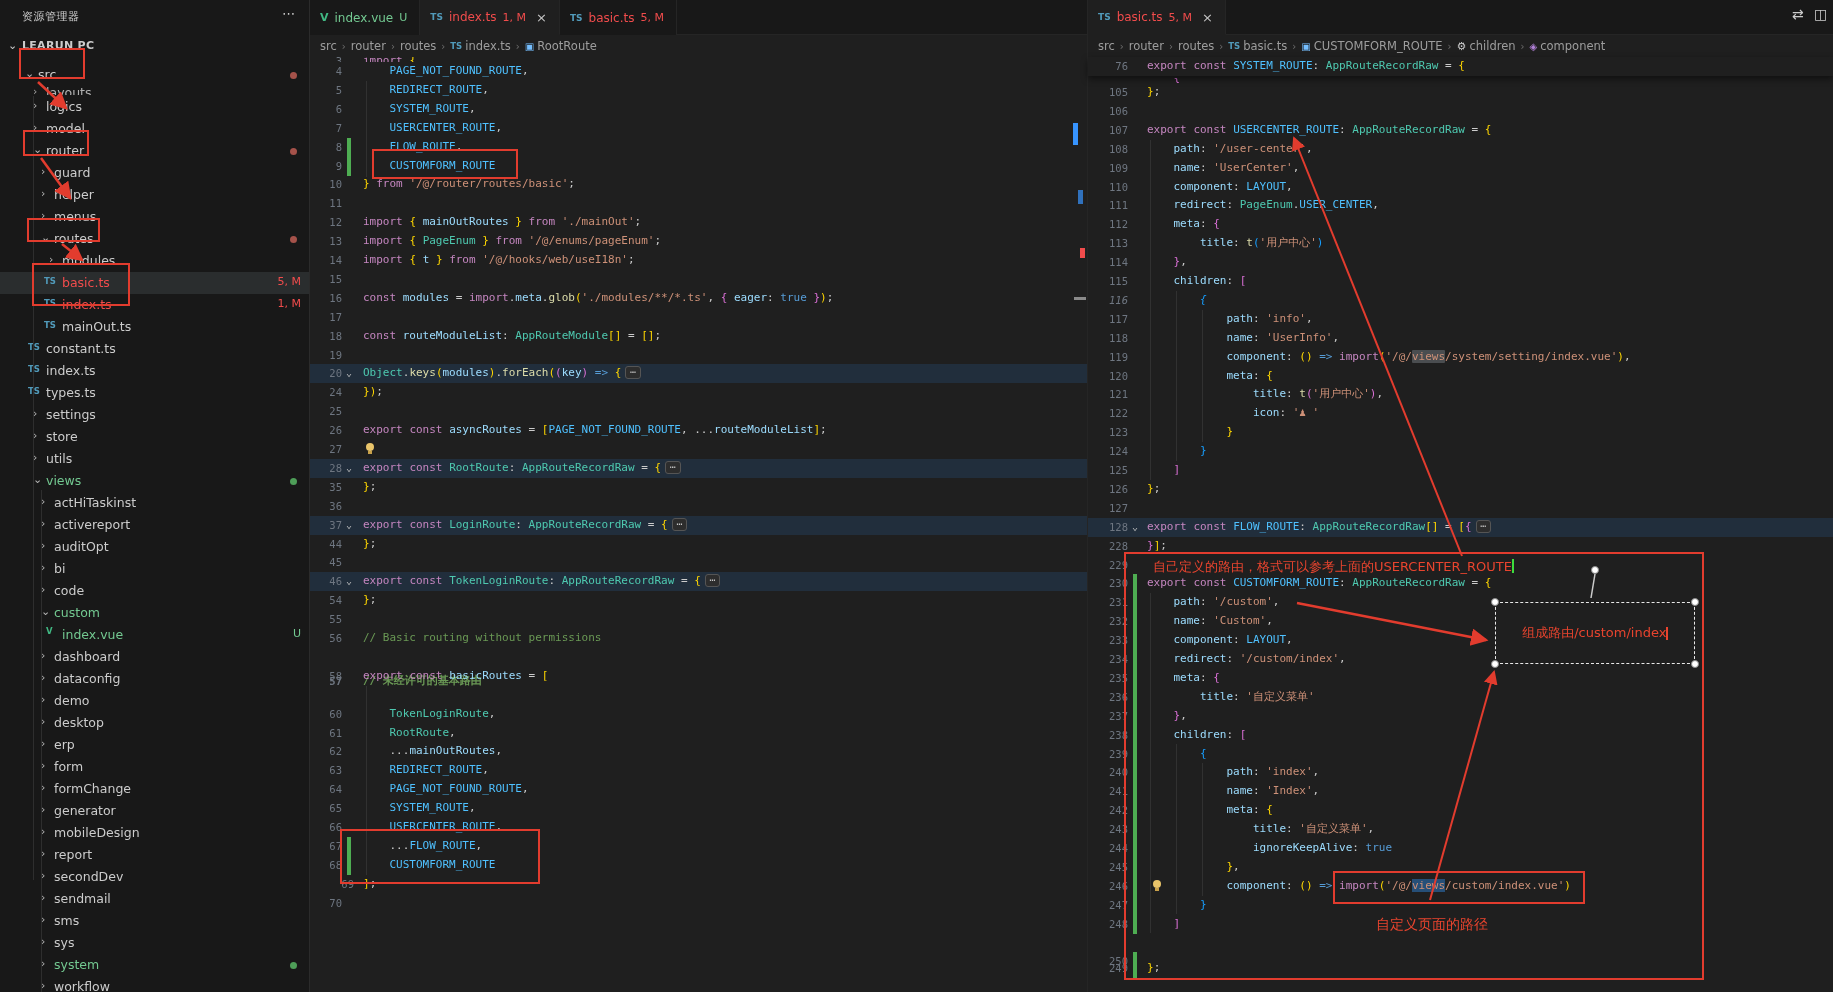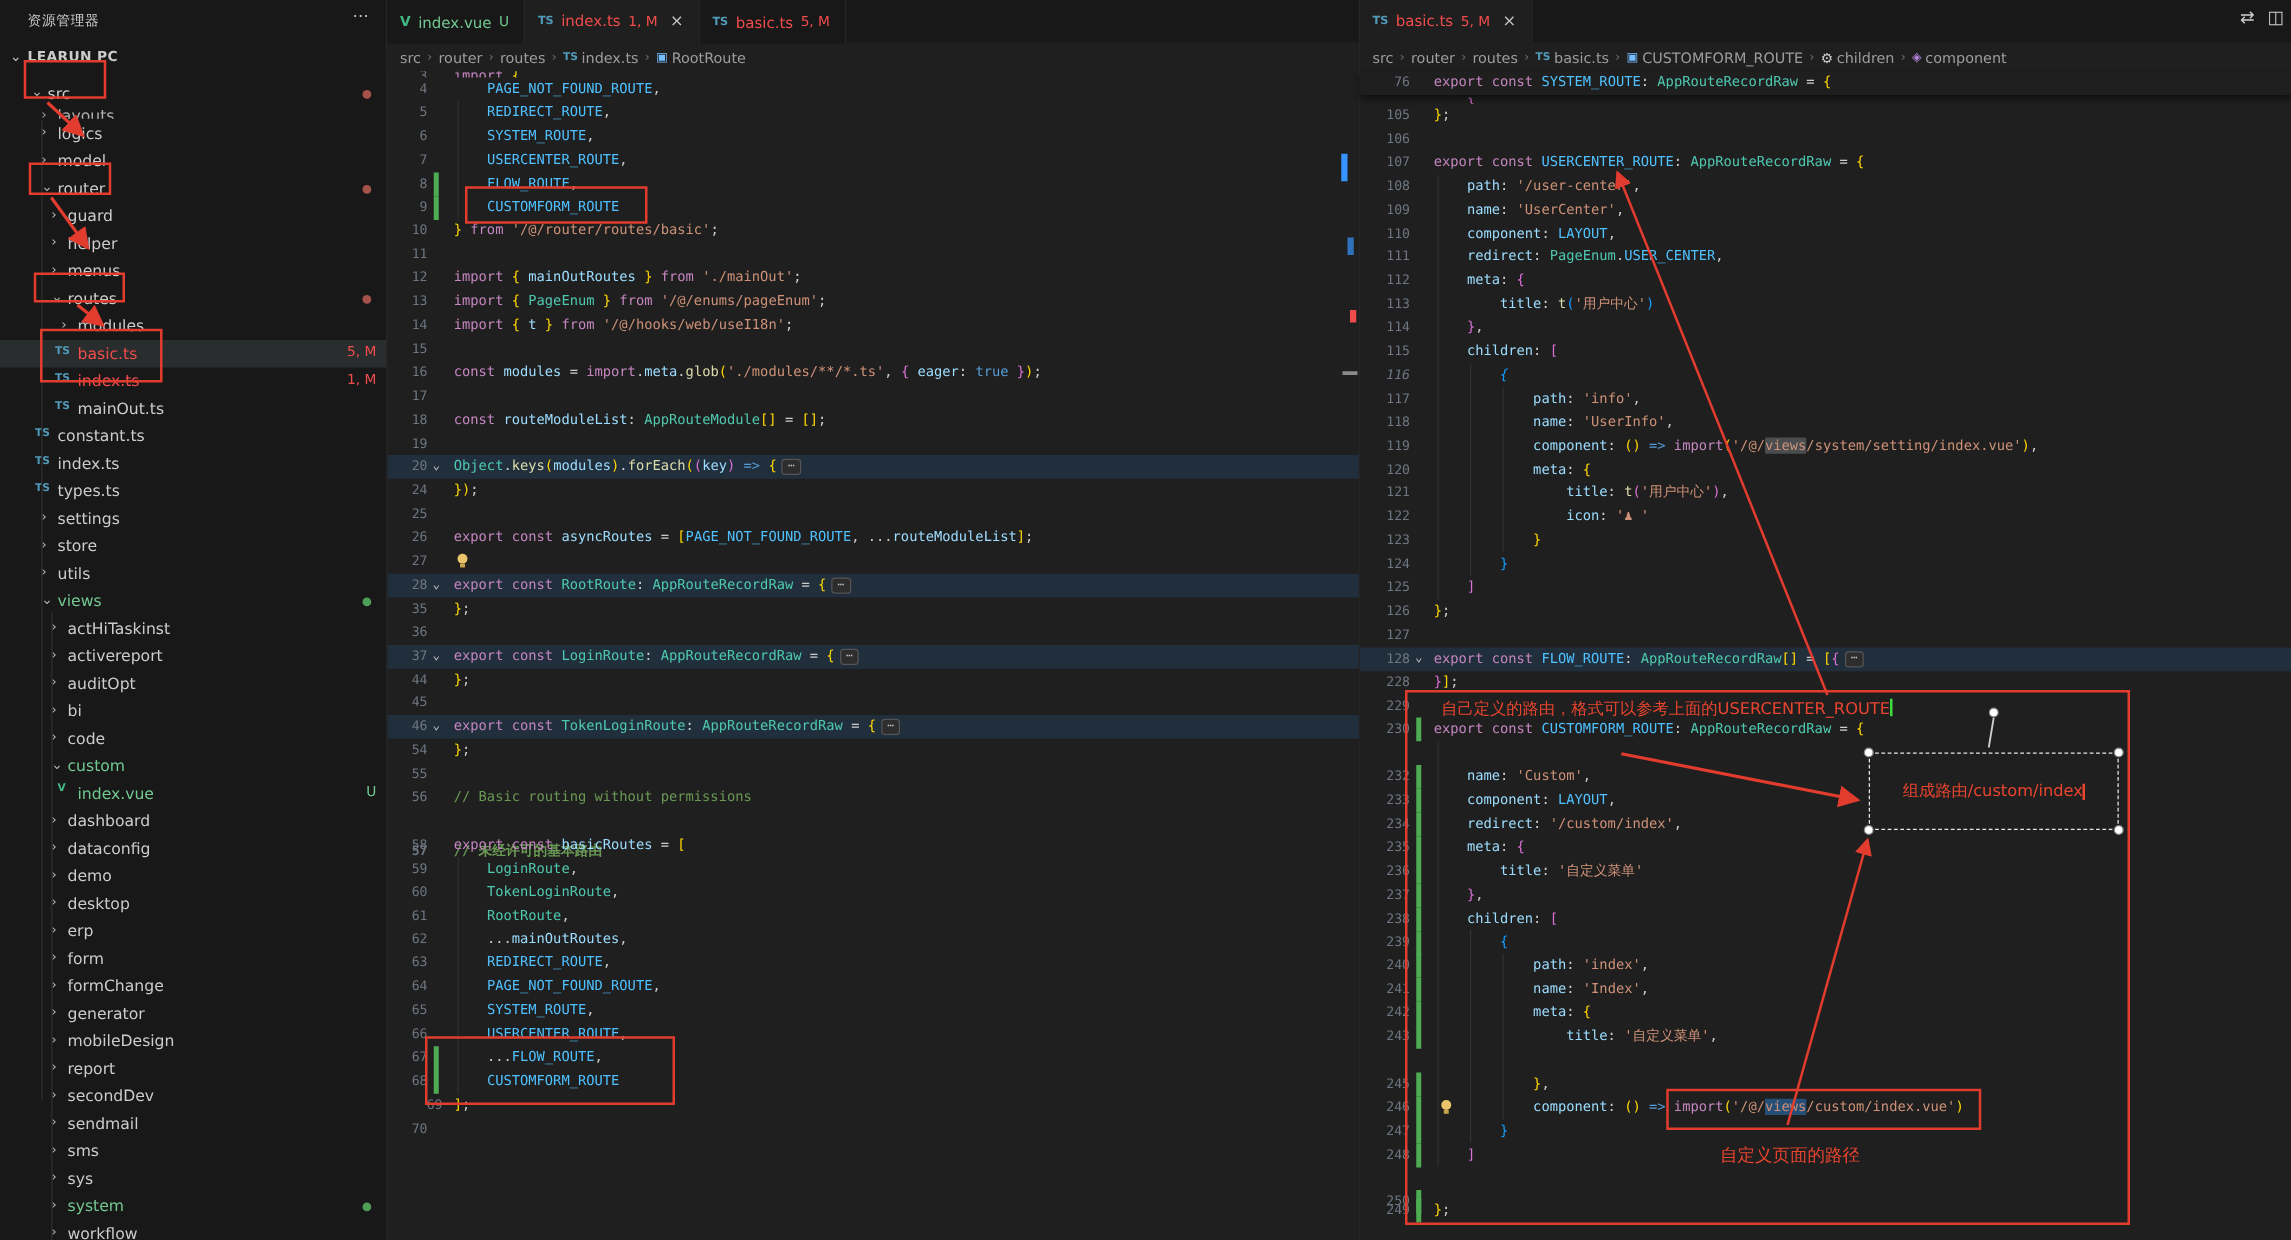--- a/index.html
+++ b/index.html
@@ -353,21 +353,20 @@
         <div class="crow" style="top: 439.7px; height: 19px;"><span class="ln" style="left:0;width:32px">36</span><span class="code" style="left:53px"></span></div>
         <div class="crow hlfold" style="top: 458.6px; height: 19px;"><span class="ln" style="left:0;width:32px">37</span><span class="fchev" style="left:36px">⌄</span><span class="code" style="left:53px"><span class="tk-k">export</span><span class="tk-d"> </span><span class="tk-k">const</span><span class="tk-d"> </span><span class="tk-t">LoginRoute</span><span class="tk-d">: </span><span class="tk-t">AppRouteRecordRaw</span><span class="tk-d"> = </span><span class="tk-p1">{</span><span class="tk-fb">⋯</span></span></div>
         <div class="crow" style="top: 477.5px; height: 19px;"><span class="ln" style="left:0;width:32px">44</span><span class="code" style="left:53px"><span class="tk-p1">}</span><span class="tk-d">;</span></span></div>
         <div class="crow" style="top: 496.4px; height: 19px;"><span class="ln" style="left:0;width:32px">45</span><span class="code" style="left:53px"></span></div>
         <div class="crow hlfold" style="top: 515.3px; height: 19px;"><span class="ln" style="left:0;width:32px">46</span><span class="fchev" style="left:36px">⌄</span><span class="code" style="left:53px"><span class="tk-k">export</span><span class="tk-d"> </span><span class="tk-k">const</span><span class="tk-d"> </span><span class="tk-t">TokenLoginRoute</span><span class="tk-d">: </span><span class="tk-t">AppRouteRecordRaw</span><span class="tk-d"> = </span><span class="tk-p1">{</span><span class="tk-fb">⋯</span></span></div>
         <div class="crow" style="top: 534.2px; height: 19px;"><span class="ln" style="left:0;width:32px">54</span><span class="code" style="left:53px"><span class="tk-p1">}</span><span class="tk-d">;</span></span></div>
         <div class="crow" style="top: 553.1px; height: 19px;"><span class="ln" style="left:0;width:32px">55</span><span class="code" style="left:53px"></span></div>
         <div class="crow" style="top: 572px; height: 19px;"><span class="ln" style="left:0;width:32px">56</span><span class="code" style="left:53px"><span class="tk-m">// Basic routing without permissions</span></span></div>
         <div class="crow" style="top: 615px; height: 19px; font-weight: bold;"><span class="ln" style="left:0;width:32px">57</span><span class="code" style="left:53px"><span class="tk-m">// 未经许可的基本路由</span></span></div>
         <div class="crow" style="top: 609.8px; height: 19px;"><span class="ln" style="left:0;width:32px">58</span><span class="code" style="left:53px"><span class="tk-k">export</span><span class="tk-d"> </span><span class="tk-k">const</span><span class="tk-d"> </span><span class="tk-v">basicRoutes</span><span class="tk-d"> = </span><span class="tk-p1">[</span></span></div>
-        <div class="crow" style="top: 628.7px; height: 19px;"><span class="ln" style="left:0;width:32px">59</span><span class="code" style="left:53px"><span class="tk-d">    </span><span class="tk-t">LoginRoute</span><span class="tk-d">,</span></span></div>
         <div class="crow" style="top: 647.6px; height: 19px;"><span class="ln" style="left:0;width:32px">60</span><span class="code" style="left:53px"><span class="tk-d">    </span><span class="tk-t">TokenLoginRoute</span><span class="tk-d">,</span></span></div>
         <div class="crow" style="top: 666.5px; height: 19px;"><span class="ln" style="left:0;width:32px">61</span><span class="code" style="left:53px"><span class="tk-d">    </span><span class="tk-t">RootRoute</span><span class="tk-d">,</span></span></div>
         <div class="crow" style="top: 685.4px; height: 19px;"><span class="ln" style="left:0;width:32px">62</span><span class="code" style="left:53px"><span class="tk-d">    </span><span class="tk-d">...</span><span class="tk-v">mainOutRoutes</span><span class="tk-d">,</span></span></div>
         <div class="crow" style="top: 704.3px; height: 19px;"><span class="ln" style="left:0;width:32px">63</span><span class="code" style="left:53px"><span class="tk-d">    </span><span class="tk-c">REDIRECT_ROUTE</span><span class="tk-d">,</span></span></div>
         <div class="crow" style="top: 723.2px; height: 19px;"><span class="ln" style="left:0;width:32px">64</span><span class="code" style="left:53px"><span class="tk-d">    </span><span class="tk-c">PAGE_NOT_FOUND_ROUTE</span><span class="tk-d">,</span></span></div>
         <div class="crow" style="top: 742.1px; height: 19px;"><span class="ln" style="left:0;width:32px">65</span><span class="code" style="left:53px"><span class="tk-d">    </span><span class="tk-c">SYSTEM_ROUTE</span><span class="tk-d">,</span></span></div>
         <div class="crow" style="top: 761px; height: 19px;"><span class="ln" style="left:0;width:32px">66</span><span class="code" style="left:53px"><span class="tk-d">    </span><span class="tk-c">USERCENTER_ROUTE</span><span class="tk-d">,</span></span></div>
         <div class="crow" style="top: 779.9px; height: 19px;"><span class="ln" style="left:0;width:32px">67</span><span class="code" style="left:53px"><span class="tk-d">    </span><span class="tk-d">...</span><span class="tk-c">FLOW_ROUTE</span><span class="tk-d">,</span></span><div class="gutadd" style="left: 37px; top: 0px; height: 19px;"></div></div>
         <div class="crow" style="top: 798.8px; height: 19px;"><span class="ln" style="left:0;width:32px">68</span><span class="code" style="left:53px"><span class="tk-d">    </span><span class="tk-c">CUSTOMFORM_ROUTE</span></span><div class="gutadd" style="left: 37px; top: 0px; height: 19px;"></div></div>
         <div class="crow" style="top: 817.7px; height: 19px;"><span class="ln" style="left:12px;width:32px">69</span><span class="code" style="left:53px"><span class="tk-p1">]</span><span class="tk-d">;</span></span></div>
@@ -449,32 +448,34 @@
         <div class="crow" style="top: 347.3px; height: 19px;"><span class="ln" style="left:0;width:40px">122</span><span class="code" style="left:59px"><span class="tk-d">                </span><span class="tk-v">icon</span><span class="tk-d">: </span><span class="tk-s">'♟ '</span></span></div>
         <div class="crow" style="top: 366.2px; height: 19px;"><span class="ln" style="left:0;width:40px">123</span><span class="code" style="left:59px"><span class="tk-d">            </span><span class="tk-p1">}</span></span></div>
         <div class="crow" style="top: 385.1px; height: 19px;"><span class="ln" style="left:0;width:40px">124</span><span class="code" style="left:59px"><span class="tk-d">        </span><span class="tk-p3">}</span></span></div>
         <div class="crow" style="top: 404px; height: 19px;"><span class="ln" style="left:0;width:40px">125</span><span class="code" style="left:59px"><span class="tk-d">    </span><span class="tk-p2">]</span></span></div>
         <div class="crow" style="top: 422.9px; height: 19px;"><span class="ln" style="left:0;width:40px">126</span><span class="code" style="left:59px"><span class="tk-p1">}</span><span class="tk-d">;</span></span></div>
         <div class="crow" style="top: 441.8px; height: 19px;"><span class="ln" style="left:0;width:40px">127</span><span class="code" style="left:59px"></span></div>
         <div class="crow hlfold" style="top: 460.7px; height: 19px;"><span class="ln" style="left:0;width:40px">128</span><span class="fchev" style="left:44px">⌄</span><span class="code" style="left:59px"><span class="tk-k">export</span><span class="tk-d"> </span><span class="tk-k">const</span><span class="tk-d"> </span><span class="tk-c">FLOW_ROUTE</span><span class="tk-d">: </span><span class="tk-t">AppRouteRecordRaw</span><span class="tk-p1">[]</span><span class="tk-d"> = </span><span class="tk-p1">[</span><span class="tk-p2">{</span><span class="tk-fb">⋯</span></span></div>
         <div class="crow" style="top: 479.6px; height: 19px;"><span class="ln" style="left:0;width:40px">228</span><span class="code" style="left:59px"><span class="tk-p2">}</span><span class="tk-p1">]</span><span class="tk-d">;</span></span></div>
         <div class="crow" style="top: 498.5px; height: 19px;"><span class="ln" style="left:0;width:40px">229</span><span class="code" style="left:59px"></span></div>
         <div class="crow" style="top: 517.4px; height: 19px;"><span class="ln" style="left:0;width:40px">230</span><span class="code" style="left:59px"><span class="tk-k">export</span><span class="tk-d"> </span><span class="tk-k">const</span><span class="tk-d"> </span><span class="tk-c">CUSTOMFORM_ROUTE</span><span class="tk-d">: </span><span class="tk-t">AppRouteRecordRaw</span><span class="tk-d"> = </span><span class="tk-p1">{</span></span><div class="gutadd" style="left: 45px; top: 0px; height: 19px;"></div></div>
+        <div class="crow" style="top: 536.3px; height: 19px;"><span class="ln" style="left:0;width:40px">231</span><span class="code" style="left:59px"><span class="tk-d">    </span><span class="tk-v">path</span><span class="tk-d">: </span><span class="tk-s">'/custom'</span><span class="tk-d">,</span></span><div class="gutadd" style="left: 45px; top: 0px; height: 19px;"></div></div>
         <div class="crow" style="top: 555.2px; height: 19px;"><span class="ln" style="left:0;width:40px">232</span><span class="code" style="left:59px"><span class="tk-d">    </span><span class="tk-v">name</span><span class="tk-d">: </span><span class="tk-s">'Custom'</span><span class="tk-d">,</span></span><div class="gutadd" style="left: 45px; top: 0px; height: 19px;"></div></div>
         <div class="crow" style="top: 574.1px; height: 19px;"><span class="ln" style="left:0;width:40px">233</span><span class="code" style="left:59px"><span class="tk-d">    </span><span class="tk-v">component</span><span class="tk-d">: </span><span class="tk-c">LAYOUT</span><span class="tk-d">,</span></span><div class="gutadd" style="left: 45px; top: 0px; height: 19px;"></div></div>
         <div class="crow" style="top: 593px; height: 19px;"><span class="ln" style="left:0;width:40px">234</span><span class="code" style="left:59px"><span class="tk-d">    </span><span class="tk-v">redirect</span><span class="tk-d">: </span><span class="tk-s">'/custom/index'</span><span class="tk-d">,</span></span><div class="gutadd" style="left: 45px; top: 0px; height: 19px;"></div></div>
         <div class="crow" style="top: 611.9px; height: 19px;"><span class="ln" style="left:0;width:40px">235</span><span class="code" style="left:59px"><span class="tk-d">    </span><span class="tk-v">meta</span><span class="tk-d">: </span><span class="tk-p2">{</span></span><div class="gutadd" style="left: 45px; top: 0px; height: 19px;"></div></div>
         <div class="crow" style="top: 630.8px; height: 19px;"><span class="ln" style="left:0;width:40px">236</span><span class="code" style="left:59px"><span class="tk-d">        </span><span class="tk-v">title</span><span class="tk-d">: </span><span class="tk-s">'自定义菜单'</span></span><div class="gutadd" style="left: 45px; top: 0px; height: 19px;"></div></div>
         <div class="crow" style="top: 649.7px; height: 19px;"><span class="ln" style="left:0;width:40px">237</span><span class="code" style="left:59px"><span class="tk-d">    </span><span class="tk-p2">}</span><span class="tk-d">,</span></span><div class="gutadd" style="left: 45px; top: 0px; height: 19px;"></div></div>
         <div class="crow" style="top: 668.6px; height: 19px;"><span class="ln" style="left:0;width:40px">238</span><span class="code" style="left:59px"><span class="tk-d">    </span><span class="tk-v">children</span><span class="tk-d">: </span><span class="tk-p2">[</span></span><div class="gutadd" style="left: 45px; top: 0px; height: 19px;"></div></div>
         <div class="crow" style="top: 687.5px; height: 19px;"><span class="ln" style="left:0;width:40px">239</span><span class="code" style="left:59px"><span class="tk-d">        </span><span class="tk-p3">{</span></span><div class="gutadd" style="left: 45px; top: 0px; height: 19px;"></div></div>
         <div class="crow" style="top: 706.4px; height: 19px;"><span class="ln" style="left:0;width:40px">240</span><span class="code" style="left:59px"><span class="tk-d">            </span><span class="tk-v">path</span><span class="tk-d">: </span><span class="tk-s">'index'</span><span class="tk-d">,</span></span><div class="gutadd" style="left: 45px; top: 0px; height: 19px;"></div></div>
         <div class="crow" style="top: 725.3px; height: 19px;"><span class="ln" style="left:0;width:40px">241</span><span class="code" style="left:59px"><span class="tk-d">            </span><span class="tk-v">name</span><span class="tk-d">: </span><span class="tk-s">'Index'</span><span class="tk-d">,</span></span><div class="gutadd" style="left: 45px; top: 0px; height: 19px;"></div></div>
         <div class="crow" style="top: 744.2px; height: 19px;"><span class="ln" style="left:0;width:40px">242</span><span class="code" style="left:59px"><span class="tk-d">            </span><span class="tk-v">meta</span><span class="tk-d">: </span><span class="tk-p1">{</span></span><div class="gutadd" style="left: 45px; top: 0px; height: 19px;"></div></div>
         <div class="crow" style="top: 763.1px; height: 19px;"><span class="ln" style="left:0;width:40px">243</span><span class="code" style="left:59px"><span class="tk-d">                </span><span class="tk-v">title</span><span class="tk-d">: </span><span class="tk-s">'自定义菜单'</span><span class="tk-d">,</span></span><div class="gutadd" style="left: 45px; top: 0px; height: 19px;"></div></div>
+        <div class="crow" style="top: 782px; height: 19px;"><span class="ln" style="left:0;width:40px">244</span><span class="code" style="left:59px"><span class="tk-d">                </span><span class="tk-v">ignoreKeepAlive</span><span class="tk-d">: </span><span class="tk-b">true</span></span><div class="gutadd" style="left: 45px; top: 0px; height: 19px;"></div></div>
         <div class="crow" style="top: 800.9px; height: 19px;"><span class="ln" style="left:0;width:40px">245</span><span class="code" style="left:59px"><span class="tk-d">            </span><span class="tk-p1">}</span><span class="tk-d">,</span></span><div class="gutadd" style="left: 45px; top: 0px; height: 19px;"></div></div>
         <div class="crow" style="top: 819.8px; height: 19px;"><span class="ln" style="left:0;width:40px">246</span><span class="code" style="left:59px"><span class="tk-d">            </span><span class="tk-v">component</span><span class="tk-d">: </span><span class="tk-p1">()</span><span class="tk-d"> </span><span class="tk-b">=&gt;</span><span class="tk-d"> </span><span class="tk-k">import</span><span class="tk-p1">(</span><span class="tk-s">'/@/</span><span class="tk-s sel">views</span><span class="tk-s">/custom/index.vue'</span><span class="tk-p1">)</span></span><div class="gutadd" style="left: 45px; top: 0px; height: 19px;"></div><span class="bulb" style="left: 63px; top: 3px;"></span></div>
         <div class="crow" style="top: 838.7px; height: 19px;"><span class="ln" style="left:0;width:40px">247</span><span class="code" style="left:59px"><span class="tk-d">        </span><span class="tk-p3">}</span></span><div class="gutadd" style="left: 45px; top: 0px; height: 19px;"></div></div>
         <div class="crow" style="top: 857.6px; height: 19px;"><span class="ln" style="left:0;width:40px">248</span><span class="code" style="left:59px"><span class="tk-d">    </span><span class="tk-p2">]</span></span><div class="gutadd" style="left: 45px; top: 0px; height: 19px;"></div></div>
         <div class="crow" style="top: 902px; height: 19px;"><span class="ln" style="left:0;width:40px">249</span><span class="code" style="left:59px"><span class="tk-p1">}</span><span class="tk-d">;</span></span><div class="gutadd" style="left: 45px; top: 0px; height: 19px;"></div></div>
         <div class="crow" style="top: 895.4px; height: 19px;"><span class="ln" style="left:0;width:40px">250</span><span class="code" style="left:59px"></span><div class="gutadd" style="left: 45px; top: 0px; height: 19px;"></div></div>
         <div class="iguide" style="left: 62px; top: 83px; height: 340px;"></div>
         <div class="iguide" style="left: 62px; top: 536px; height: 340px;"></div>
         <div class="iguide" style="left: 88px; top: 234px; height: 170px;"></div>
         <div class="iguide" style="left: 88px; top: 687px; height: 170px;"></div>

